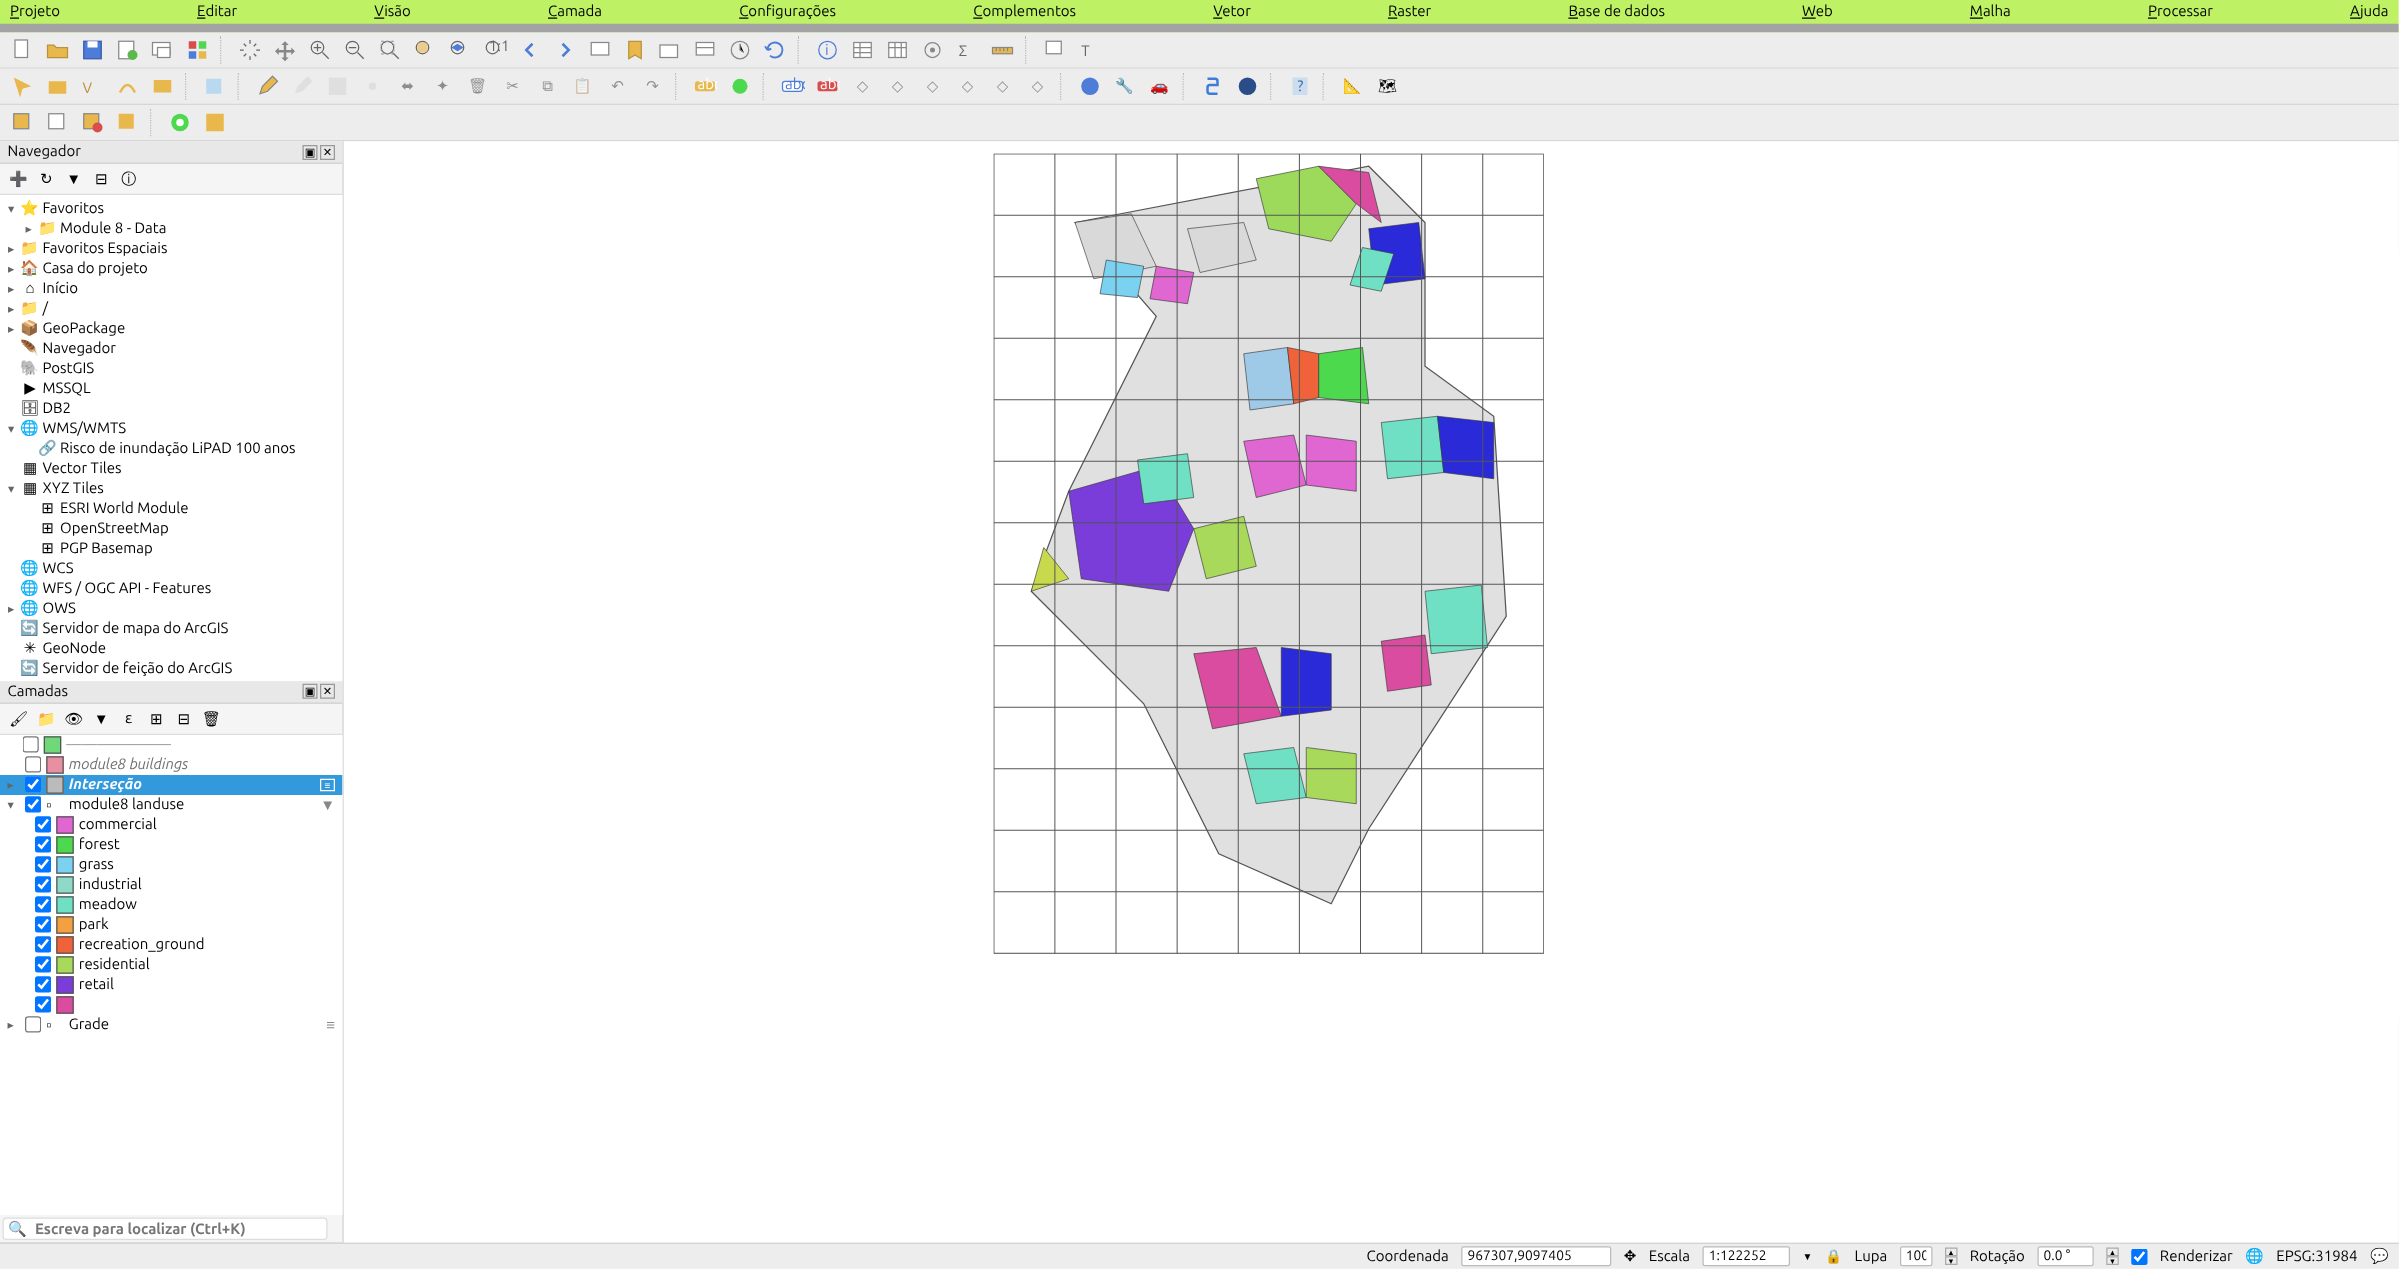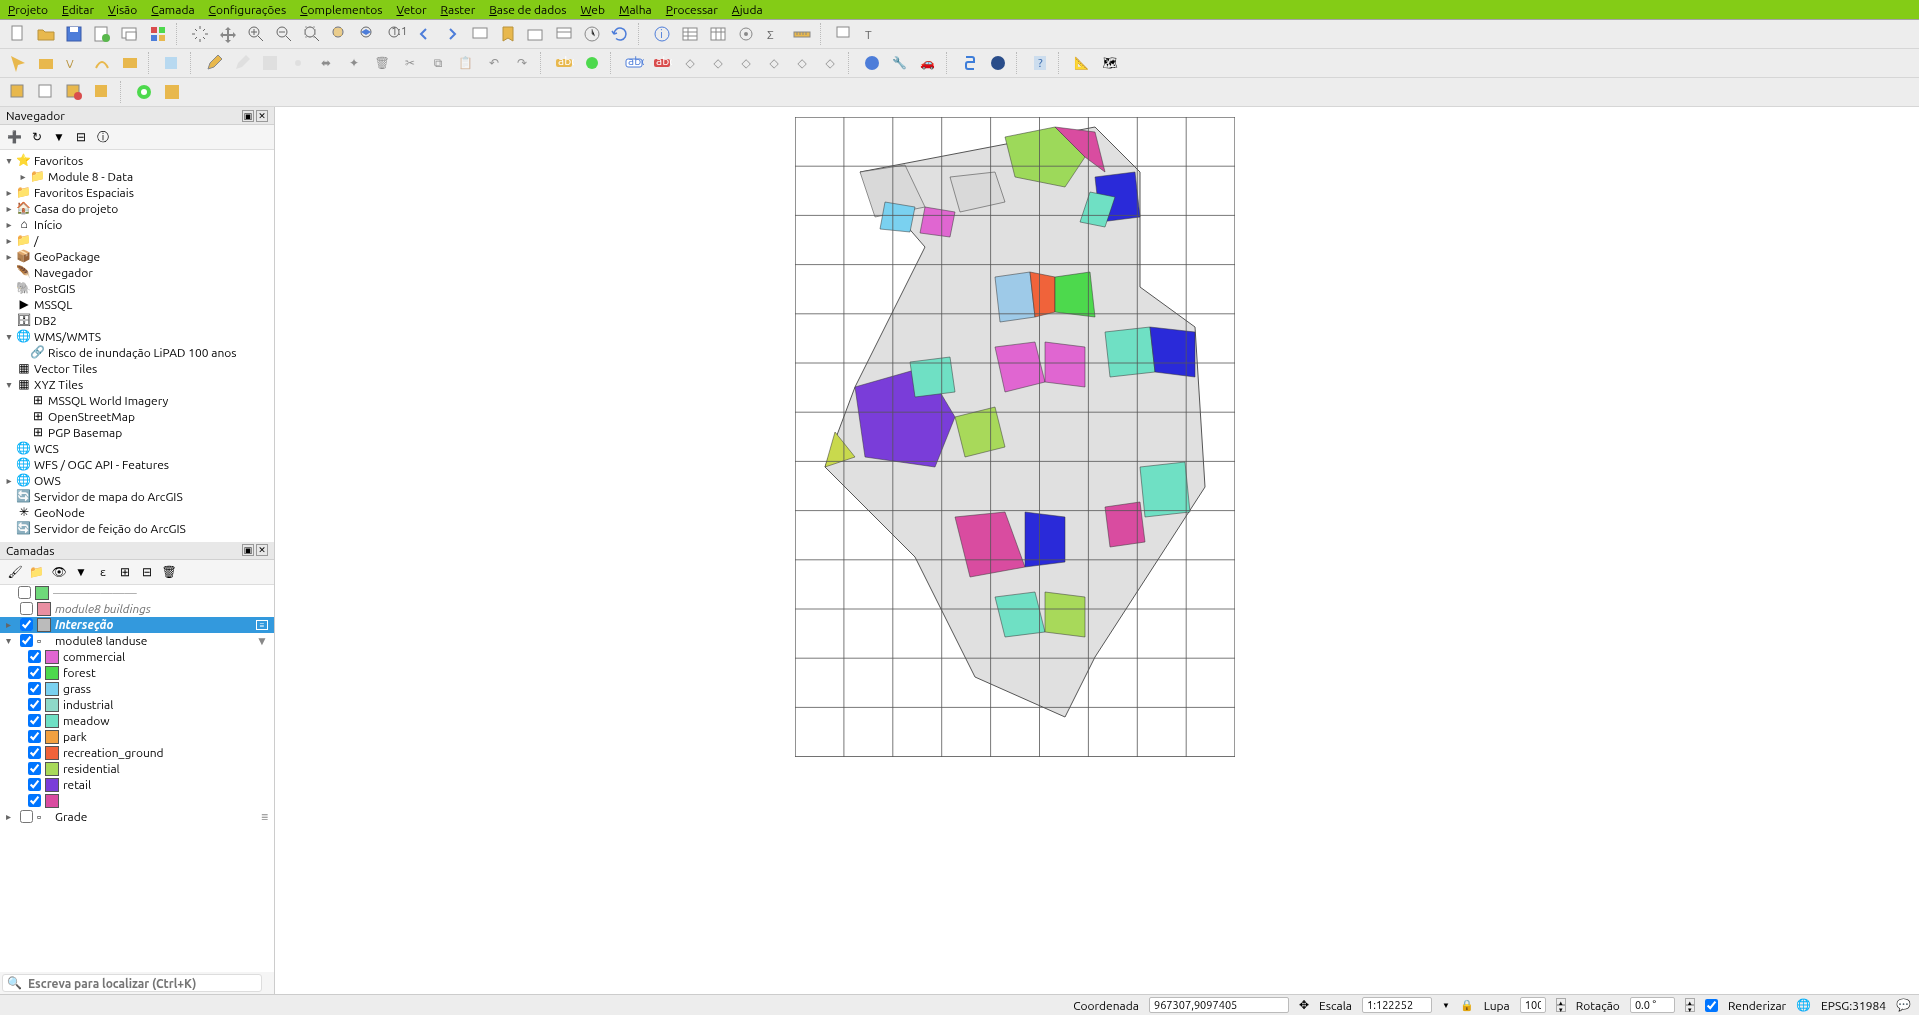--- a/index.html
+++ b/index.html
@@ -1,17 +1,17 @@
 <!DOCTYPE html>
 <html><head>
 <meta charset="utf-8">
 <style>
 * { margin: 0; padding: 0; box-sizing: border-box; font-family: "Ubuntu", "Segoe UI", sans-serif; font-size: 12px; }
 body { background: #f0f0f0; width: 1919px; height: 1015px; overflow: hidden; display: flex; flex-direction: column; }
-.menubar { display: flex; gap: 14px; padding: 3px 8px; background: #84cc16; border-bottom: 1px solid #a3a3a3; }
+.menubar { display: flex; gap: 14px; padding: 3px 8px; background: #bef264; border-bottom: 7px solid #a3a3a3; justify-content: space-between; }
 .menubar span { cursor: default; }
 .menubar span u { text-decoration: underline; }
 .toolbar-row { display: flex; gap: 4px; padding: 2px 6px; background: #ededed; border-bottom: 1px solid #d6d6d6; align-items: center; }
 .toolbar-row .sep { width: 6px; height: 22px; border-left: 1px dotted #bbb; margin: 0 2px; }
 .tbtn { width: 24px; height: 24px; display: flex; align-items: center; justify-content: center; border-radius: 3px; cursor: default; }
 .tbtn svg { width: 20px; height: 20px; }
 .main { flex: 1; display: flex; min-height: 0; }
 .sidebar { width: 275px; background: #f5f5f5; border-right: 1px solid #ccc; display: flex; flex-direction: column; }
 .panel-title { background: #e8e8e8; border-bottom: 1px solid #d0d0d0; padding: 2px 6px; font-size: 11px; display: flex; align-items: center; justify-content: space-between; }
 .panel-title .pbtns { display: flex; gap: 2px; }
@@ -493,21 +493,21 @@
           </li>
           <li>
             <span class="tw">▾</span>
             <span class="ticon">▦</span>
             <span>XYZ Tiles</span>
           </li>
           <ul>
             <li>
               <span class="tw"></span>
               <span class="ticon">⊞</span>
-              <span>MSSQL World Imagery</span>
+              <span>ESRI World Module</span>
             </li>
             <li>
               <span class="tw"></span>
               <span class="ticon">⊞</span>
               <span>OpenStreetMap</span>
             </li>
             <li>
               <span class="tw"></span>
               <span class="ticon">⊞</span>
               <span>PGP Basemap</span>
@@ -712,21 +712,21 @@
           <line x1="0" y1="639.6" x2="440" y2="639.6"></line>
           <rect x="0" y="0" width="440" height="640" fill="none" stroke="#555"></rect>
         </g>
     </svg>
   </div>
 </div>
 
 <div class="statusbar">
   <div class="grow"></div>
   <span>Coordenada</span>
-  <input type="text" style="width: 140px;" value="967307,9097405">
+  <input type="text" style="width: 120px;" value="967307,9097405">
   <span>✥</span>
   <span>Escala</span>
   <input type="text" style="width: 70px;" value="1:122252">
   <span style="font-size:8px">▼</span>
   <span class="lock-icon"></span>
   <span>Lupa</span>
   <input type="text" style="width: 26px;" value="100%">
   <div class="spin">
       <span>▴</span>
       <span>▾</span>

